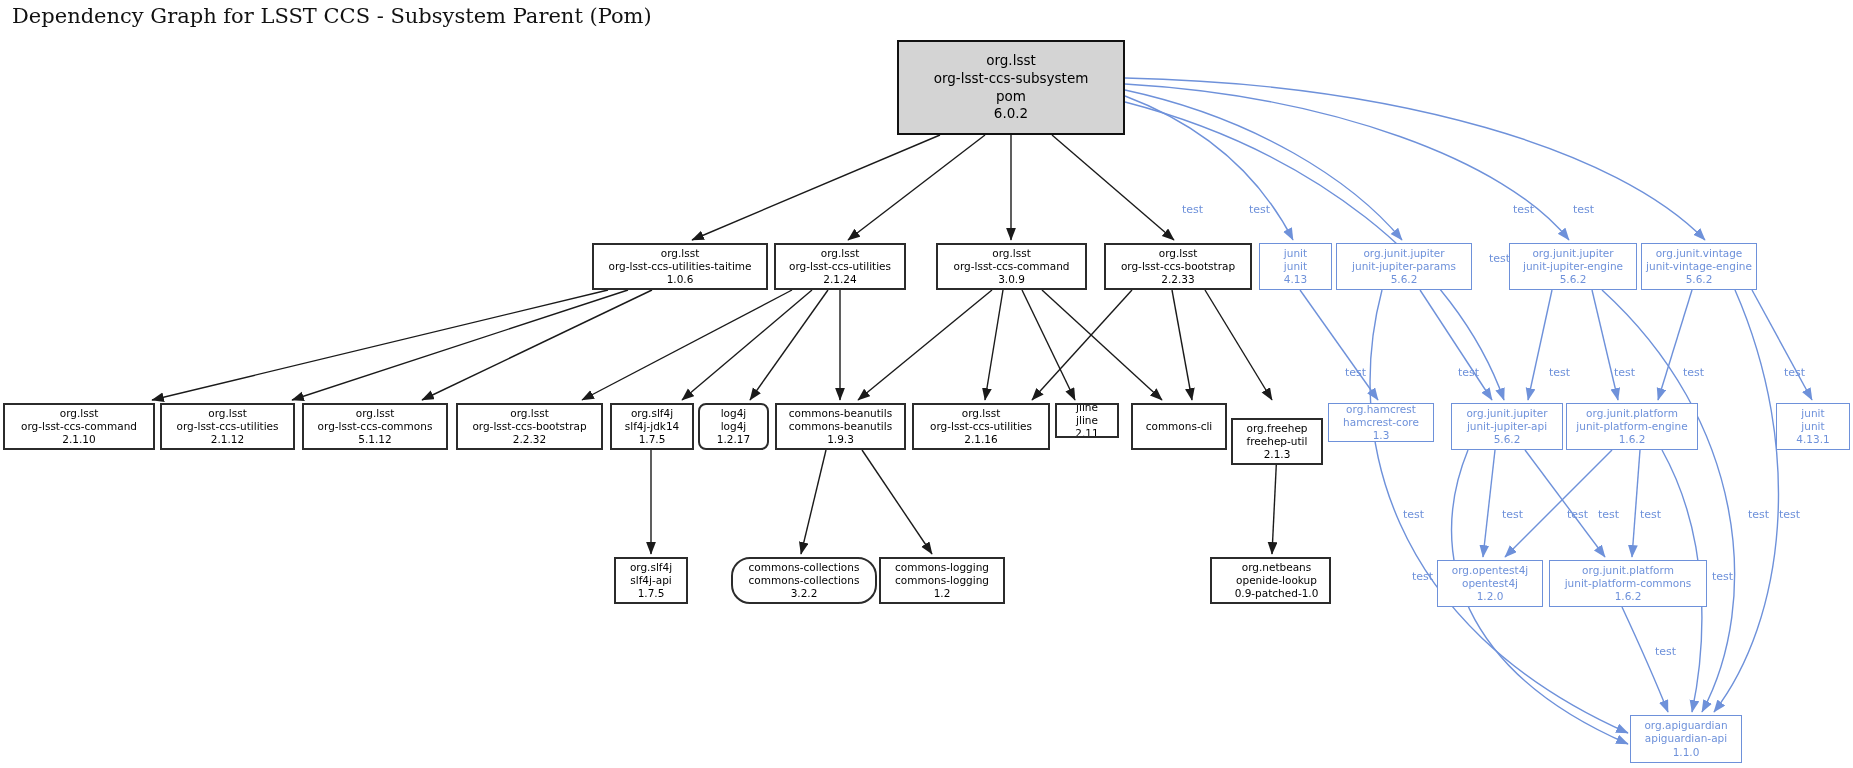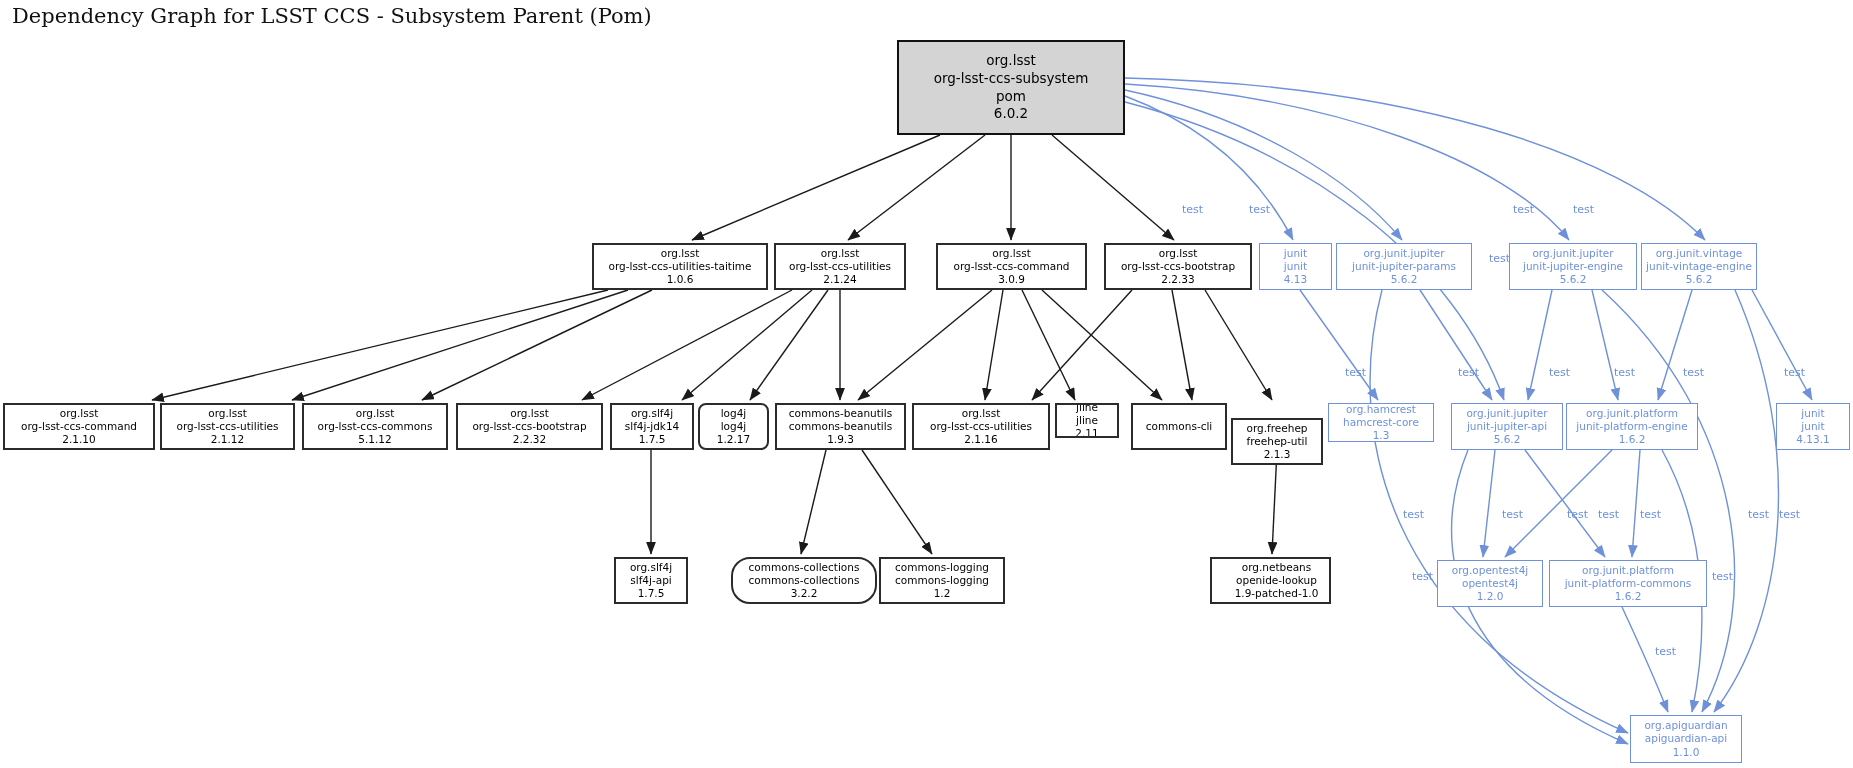--- a/index.html
+++ b/index.html
@@ -235,21 +235,21 @@
         <div>3.2.2</div>
       </div>
       <div class="node " style="left: 879px; top: 557px; width: 126px; height: 47px;">
         <div>commons-logging</div>
         <div>commons-logging</div>
         <div>1.2</div>
       </div>
       <div class="node " style="left: 1210px; top: 557px; width: 121px; height: 47px; padding-left: 12px;">
         <div>org.netbeans</div>
         <div>openide-lookup</div>
-        <div>1.9-patched-1.0</div>
+        <div>0.9-patched-1.0</div>
       </div>
       <div class="node test" style="left: 1437px; top: 560px; width: 106px; height: 47px;">
         <div>org.opentest4j</div>
         <div>opentest4j</div>
         <div>1.2.0</div>
       </div>
       <div class="node test" style="left: 1549px; top: 560px; width: 158px; height: 47px;">
         <div>org.junit.platform</div>
         <div>junit-platform-commons</div>
         <div>1.6.2</div>

